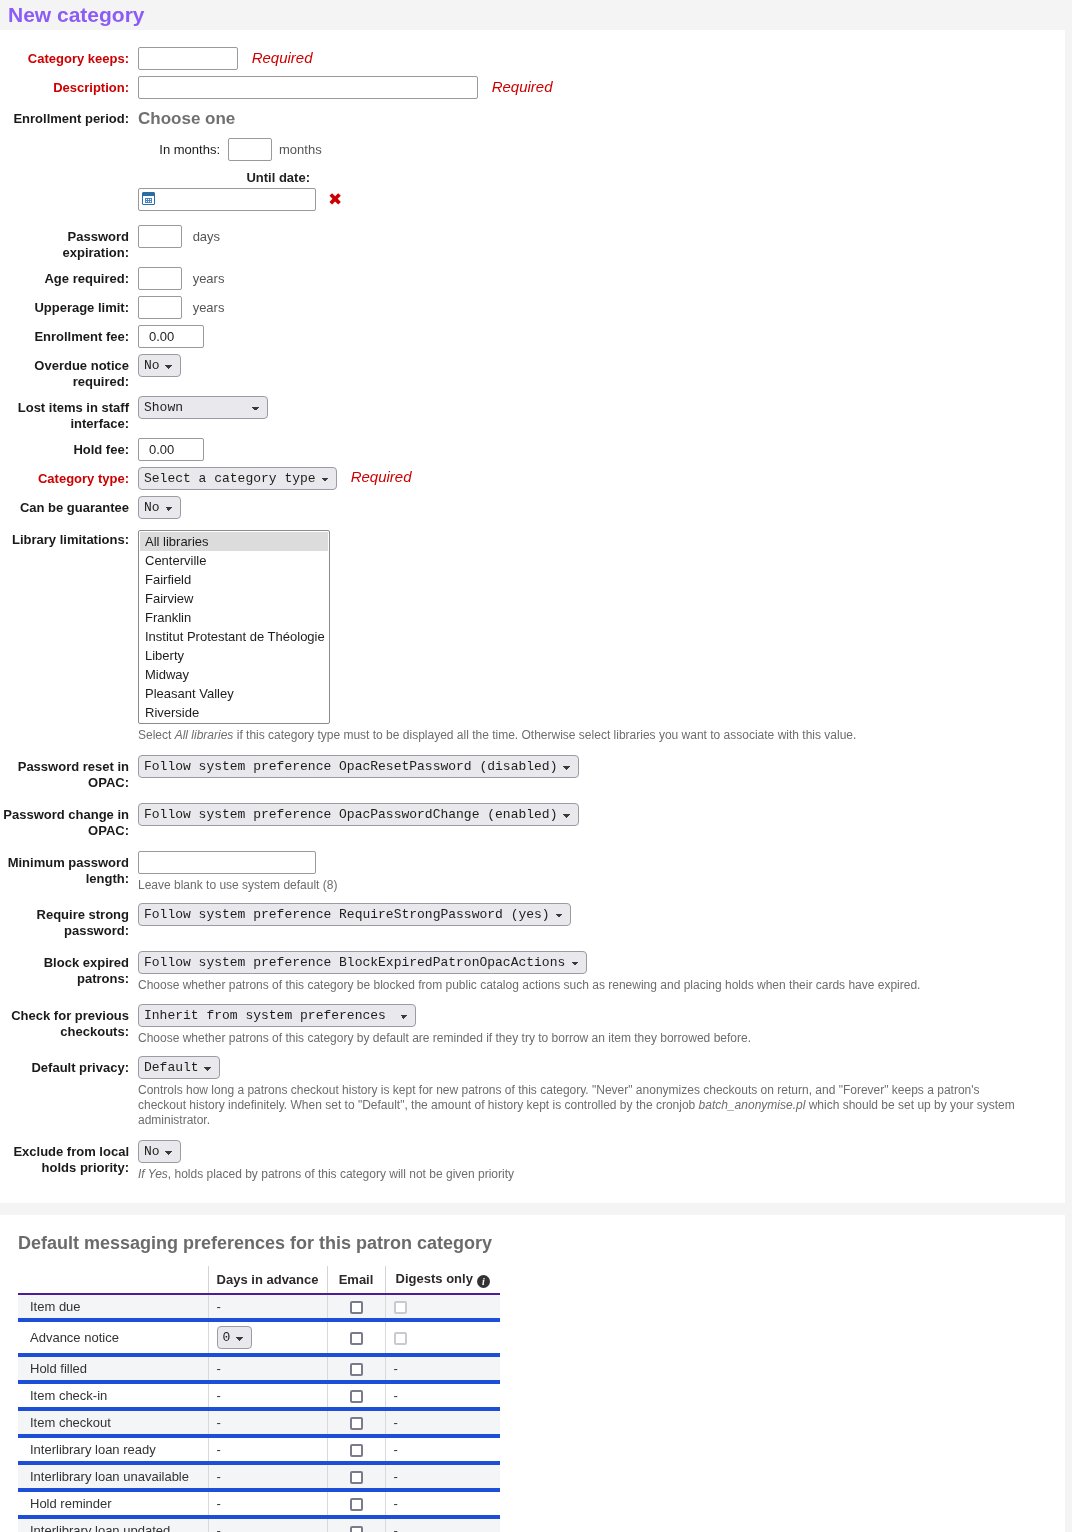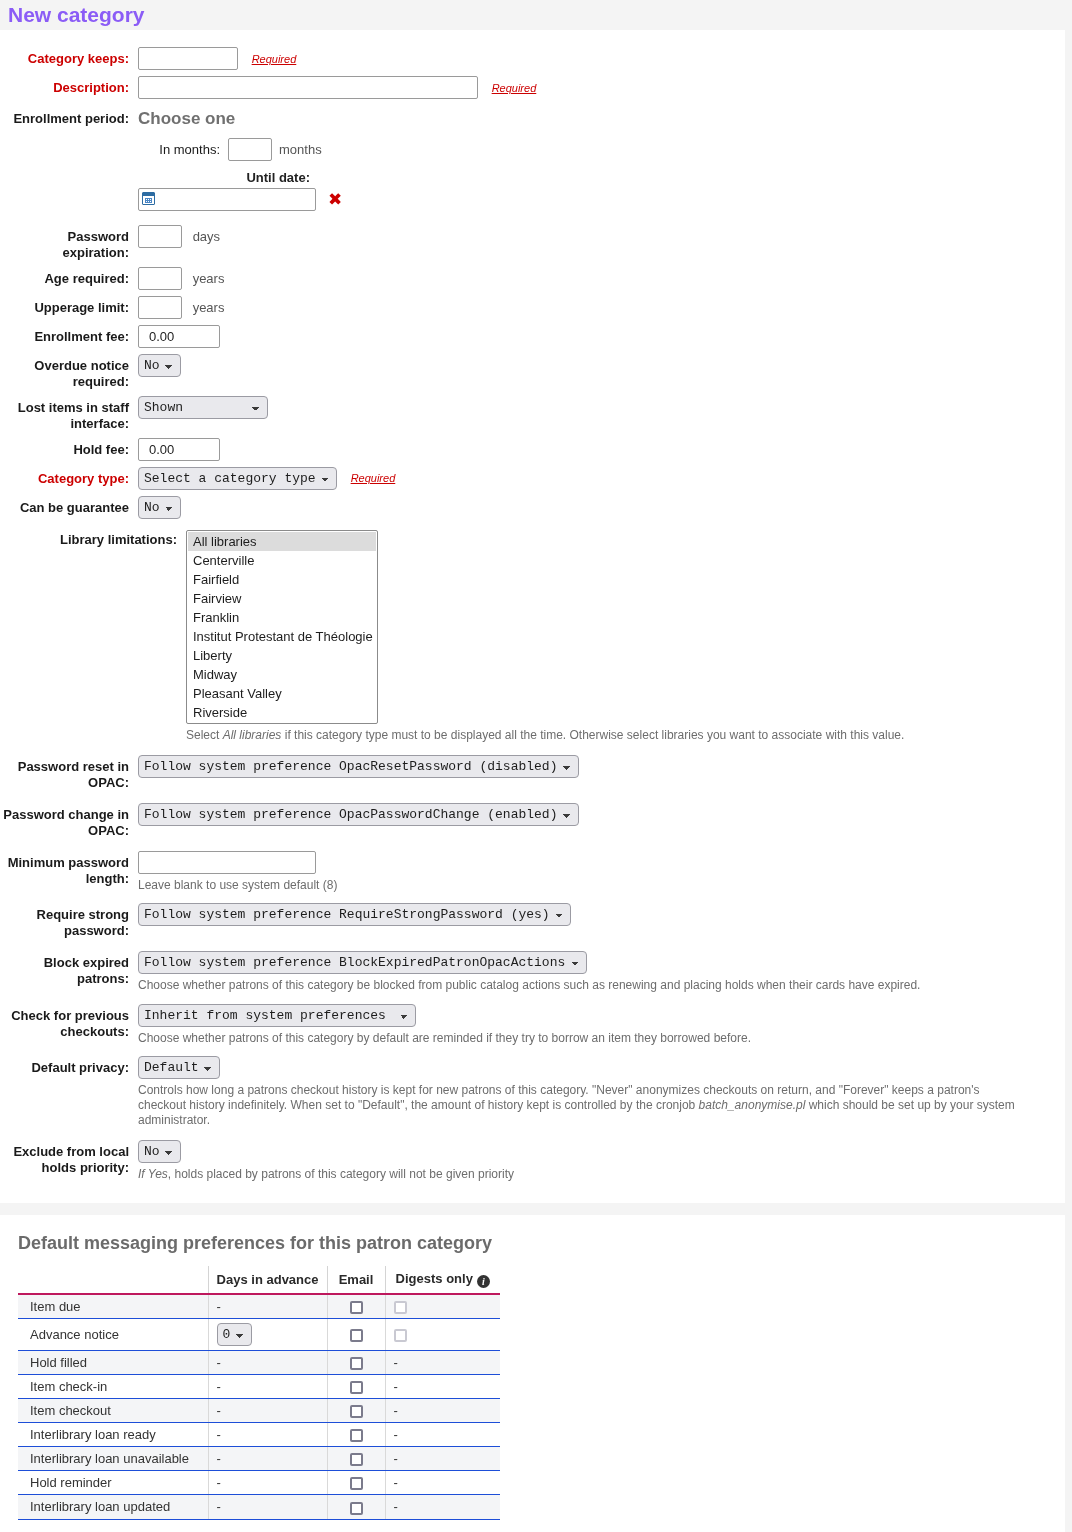--- a/index.html
+++ b/index.html
@@ -57,21 +57,21 @@
     font-family: "Liberation Sans", sans-serif;
     font-size: 13px;
     color: #222;
     padding: 3px 4px;
     height: 23px;
     border-radius: 2px;
   }
   input.w-code { width: 100px; }
   input.w-desc { width: 340px; }
   input.w-tiny { width: 44px; }
-  input.w-fee  { width: 82px; padding-left: 10px; }
+  input.w-fee  { width: 66px; padding-left: 10px; }
   input.w-date { width: 178px; padding-left: 22px; }
   input.w-minpw { width: 178px; }
 
   select {
     font-family: Liberation Mono, monospace;
     font-size: 13px;
     color: #1d1d1d;
     background: #e9e9ed;
     border: 1px solid #9b9ba3;
     border-radius: 4px;
@@ -83,23 +83,22 @@
       linear-gradient(45deg, transparent 50%, #3a3a3a 50%),
       linear-gradient(135deg, #3a3a3a 50%, transparent 50%);
     background-position: calc(100% - 11px) 10px, calc(100% - 7px) 10px;
     background-size: 4px 4px, 4px 4px;
     background-repeat: no-repeat;
   }
 
   .required-note {
     color: #c00;
     font-style: italic;
-    font-size: 11px;
+    font-size: 15px;
     margin-left: 10px;
-    text-decoration: underline;
   }
   .unit {
     color: #555;
     font-size: 13px;
     margin-left: 7px;
   }
   .hint {
     color: #6d6d6d;
     font-size: 12px;
     line-height: 15px;
@@ -175,28 +174,28 @@
     border-collapse: collapse;
     margin-left: 18px;
     width: 482px;
     font-size: 13px;
   }
   table.msg th {
     font-weight: bold;
     color: #2a2a2a;
     padding: 5px 8px;
     text-align: center;
-    border-bottom: 2px solid #be185d;
+    border-bottom: 2px solid #4c1d95;
     border-left: 1px solid #d4d4d4;
     white-space: nowrap;
   }
   table.msg th.corner { border-left: 0; }
   table.msg td {
     padding: 4px 8px;
-    border-bottom: 1px solid #1d4ed8;
+    border-bottom: 4px solid #1d4ed8;
     border-left: 1px solid #d9d9d9;
     color: #333;
     height: 22px;
     vertical-align: middle;
   }
   table.msg td.name { border-left: 0; padding-left: 12px; white-space: nowrap; }
   table.msg tr.odd td { background: #f4f5f7; }
   table.msg td.ctr { text-align: center; }
   .col-days { width: 115px; }
   .col-email { width: 58px; }
@@ -344,21 +343,21 @@
 
     <div class="row">
       <div class="lbl">Can be guarantee</div>
       <div class="fld">
         <select>
           <option>No</option>
         </select>
       </div>
     </div>
 
-    <div class="row" style="margin-top:5px;padding-left:48px;">
+    <div class="row" style="margin-top:5px;">
       <div class="lbl" style="padding-top:2px;">Library limitations:</div>
       <div class="fld">
         <div class="listbox" id="lib-listbox">
             <div class="opt sel">All libraries</div>
             <div class="opt">Centerville</div>
             <div class="opt">Fairfield</div>
             <div class="opt">Fairview</div>
             <div class="opt">Franklin</div>
             <div class="opt">Institut Protestant de Théologie</div>
             <div class="opt">Liberty</div>

